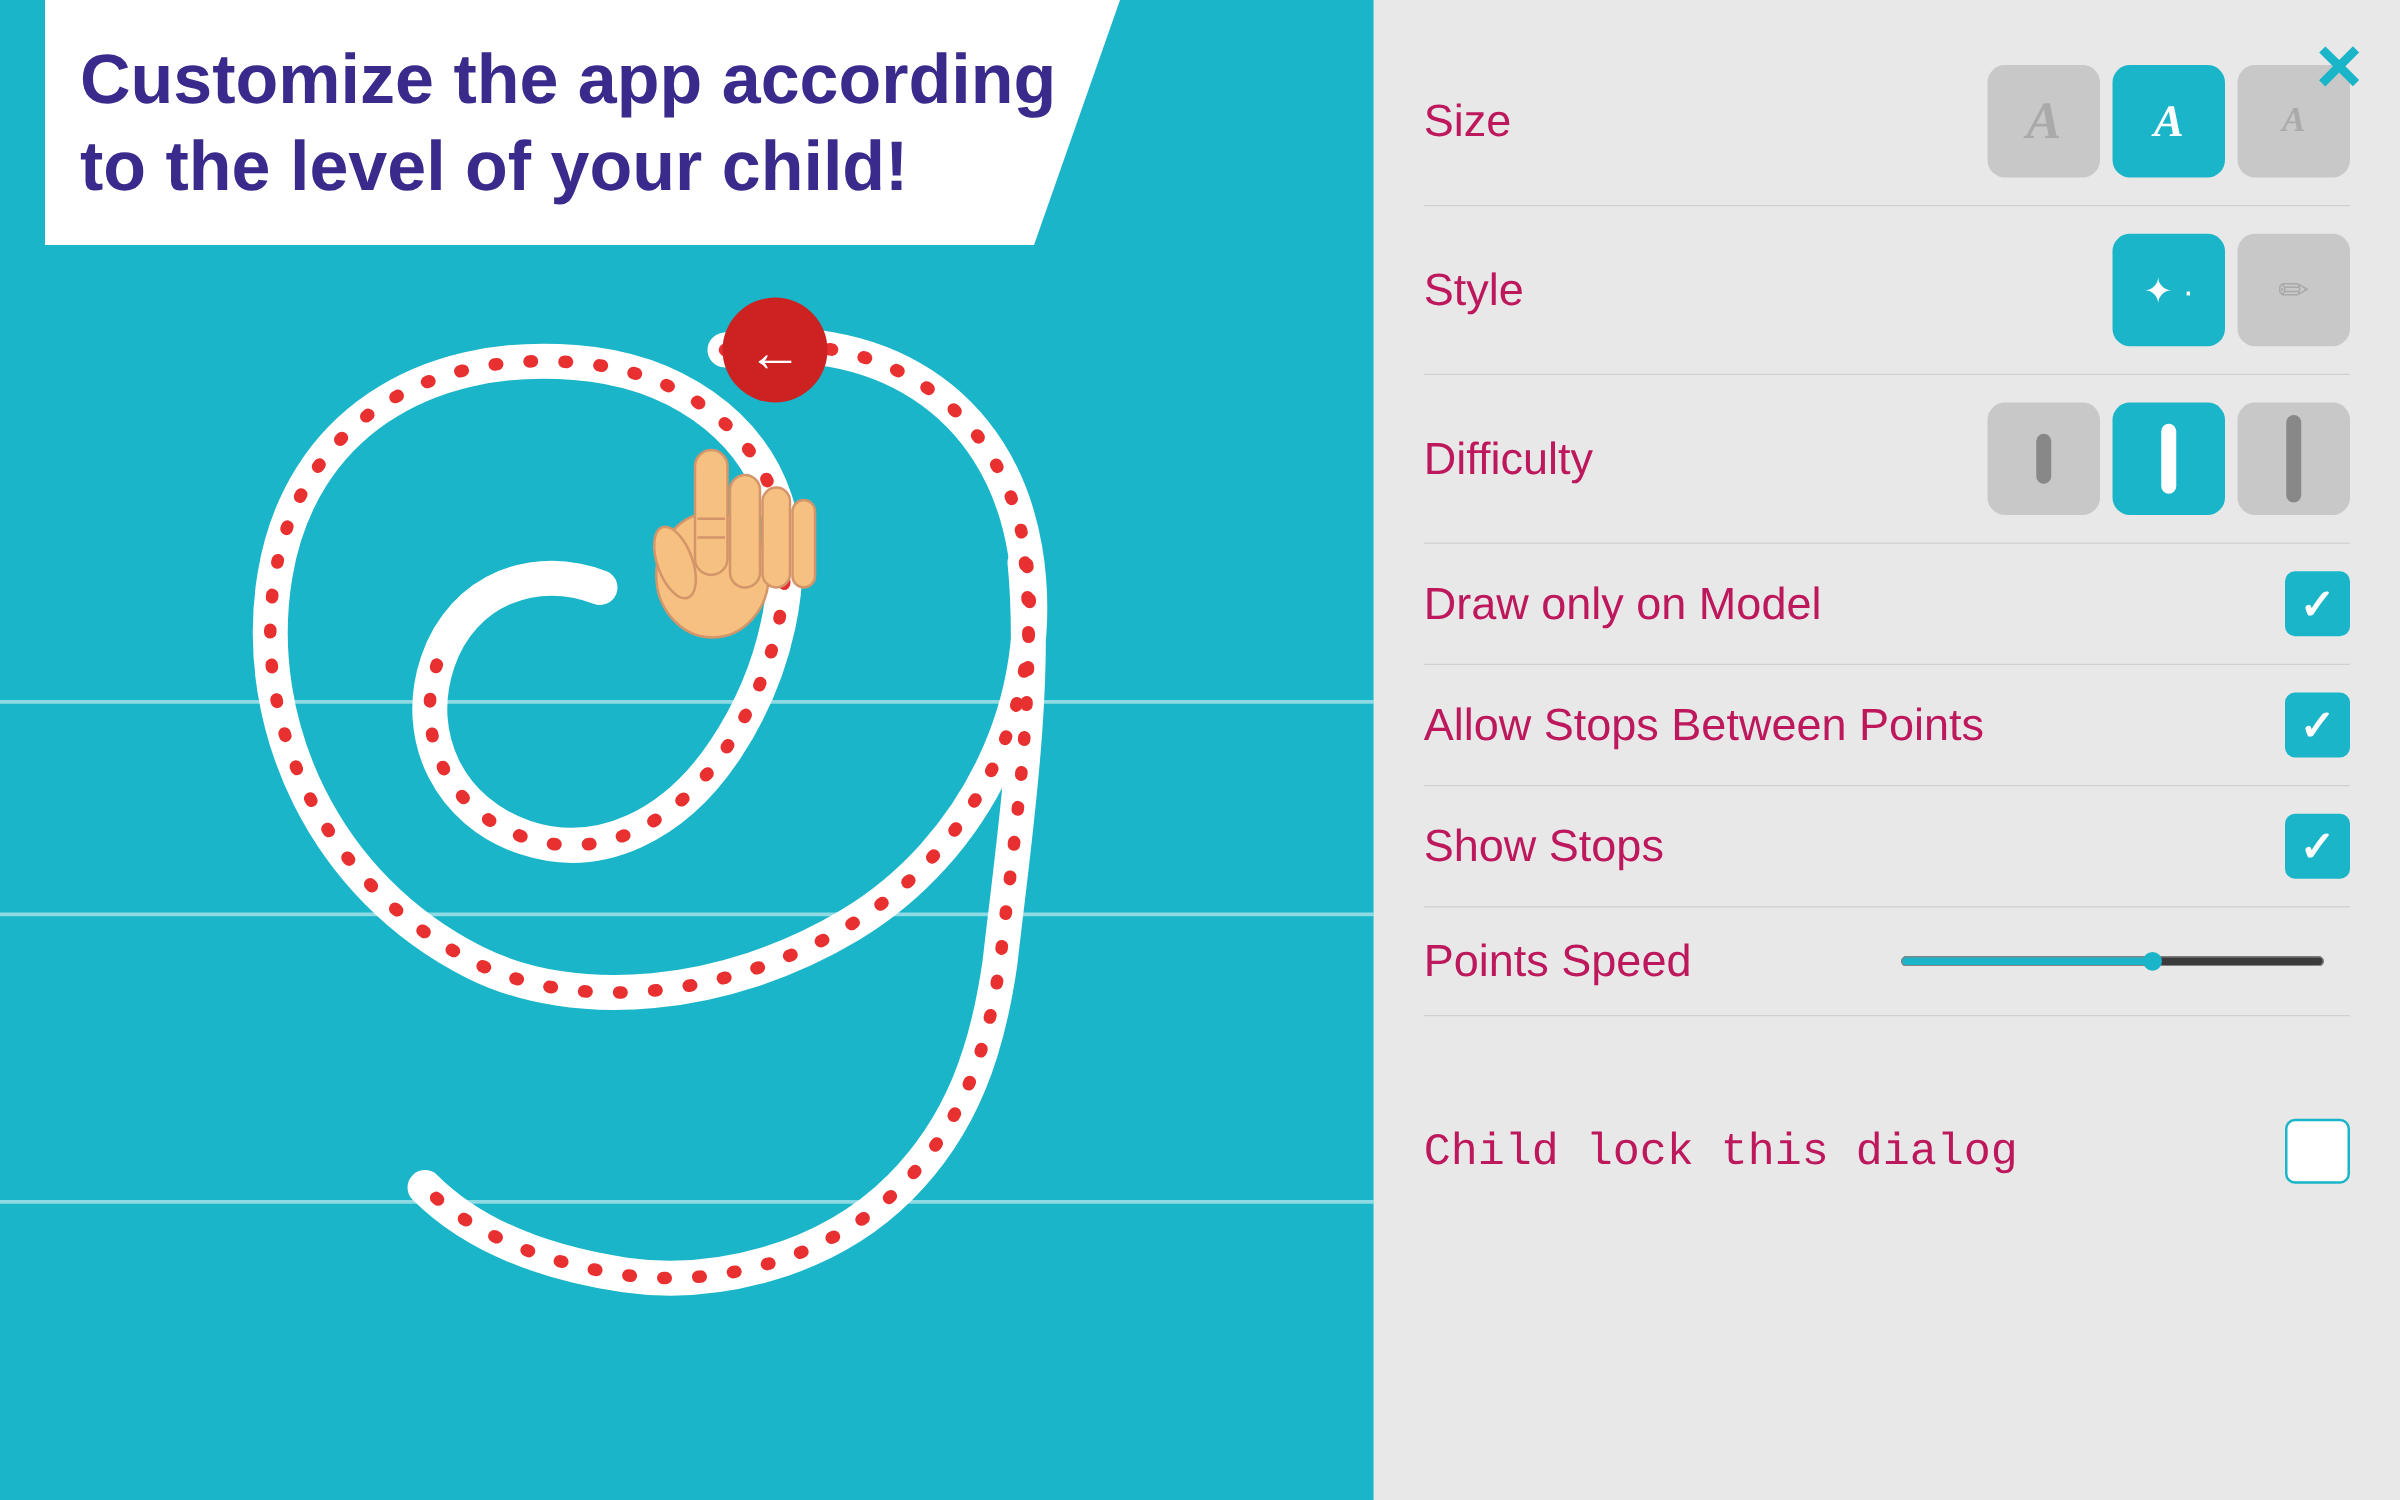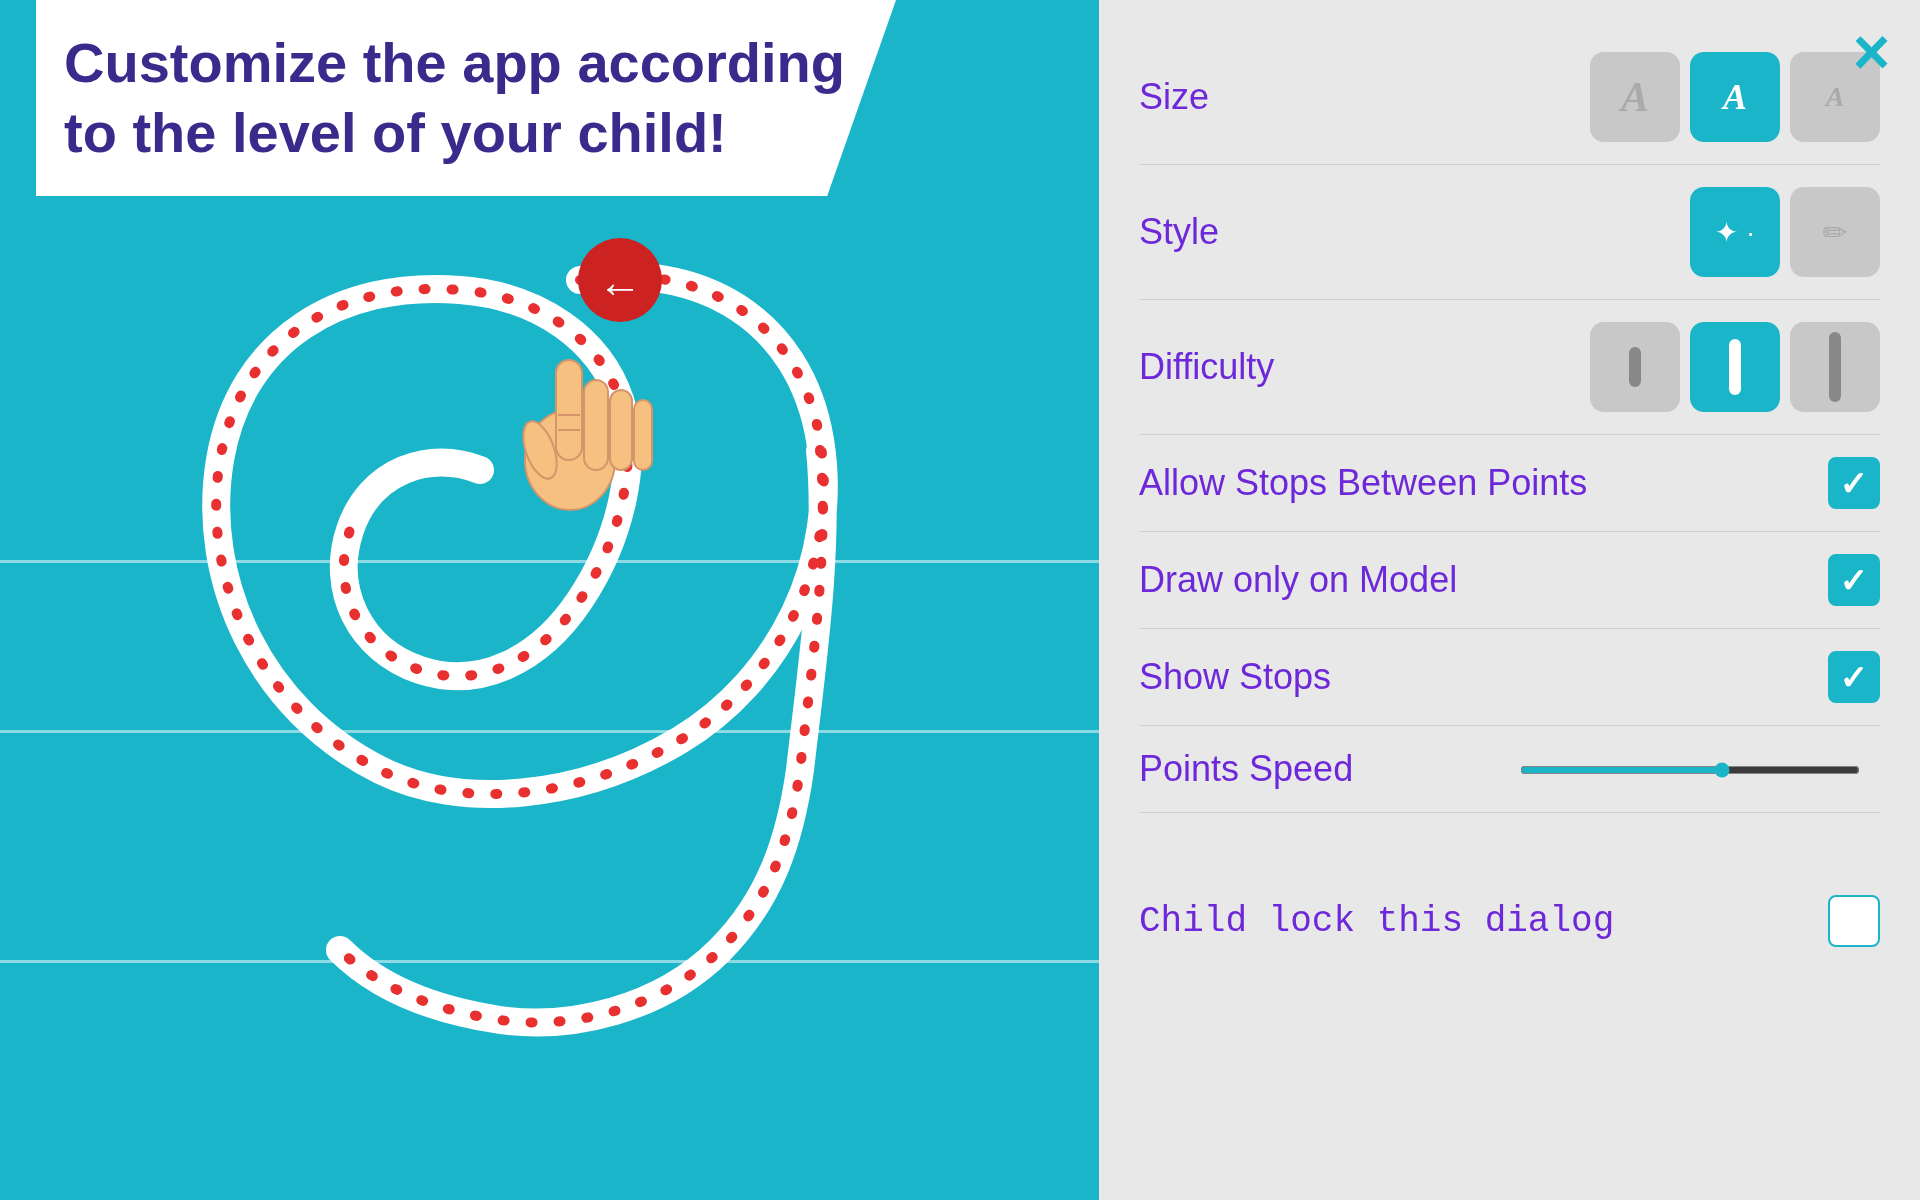--- a/index.html
+++ b/index.html
@@ -85,21 +85,21 @@
       border-bottom: 1px solid #d0d0d0;
     }
 
     .settings-row:last-child {
       border-bottom: none;
       font-family: Liberation Mono, monospace;
     }
 
     .settings-label {
       font-size: 36px;
-      color: #6d28d9;
+      color: #be185d;
       font-weight: 400;
     }
 
     .btn-group {
       display: flex;
       gap: 10px;
     }
 
     .icon-btn {
       width: 90px;
@@ -316,26 +316,26 @@
       <button class="diff-btn active">
         <div class="diff-inner" style="height:56px; background: white;"></div>
       </button>
       <button class="diff-btn inactive">
         <div class="diff-inner" style="height:70px;"></div>
       </button>
     </div>
   </div>
 
   <div class="settings-row">
+    <span class="settings-label">Draw only on Model</span>
+    <div class="teal-checkbox checked"></div>
+  </div>
+
+  <div class="settings-row">
     <span class="settings-label">Allow Stops Between Points</span>
-    <div class="teal-checkbox checked"></div>
-  </div>
-
-  <div class="settings-row">
-    <span class="settings-label">Draw only on Model</span>
     <div class="teal-checkbox checked"></div>
   </div>
 
   <div class="settings-row">
     <span class="settings-label">Show Stops</span>
     <div class="teal-checkbox checked"></div>
   </div>
 
   <div class="settings-row">
     <span class="settings-label">Points Speed</span>

